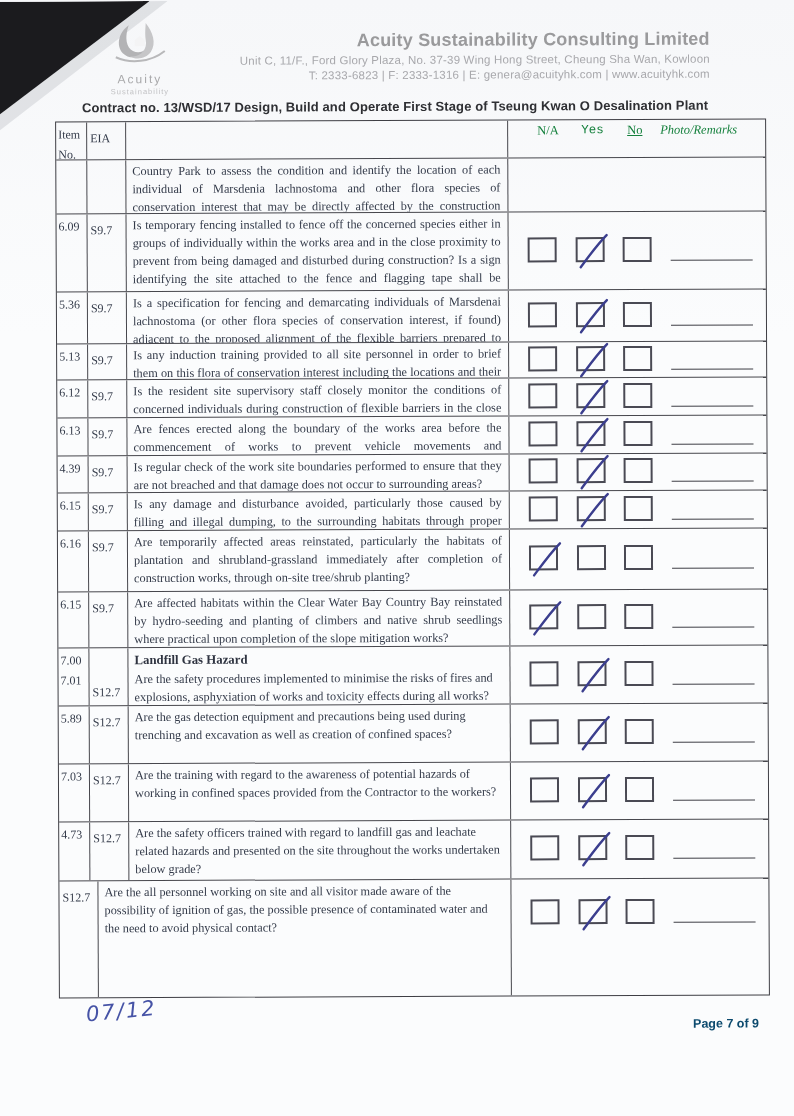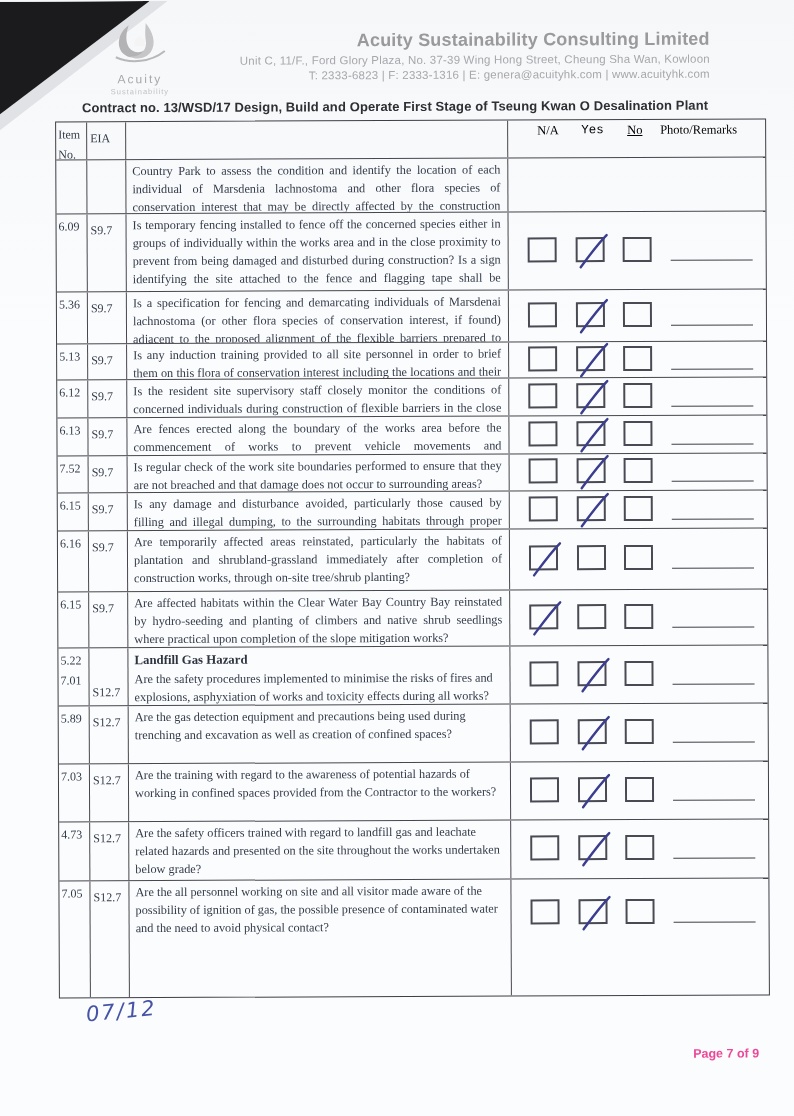--- a/index.html
+++ b/index.html
@@ -43,31 +43,31 @@
   .c-q.justify{text-align:justify;}
   .c-q .section-title{font-weight:bold;font-size:12.8px;color:#2e3340;line-height:20px;}
   .c-panel{width:257px;flex:0 0 257px;box-sizing:border-box;position:relative;display:flex;justify-content:center;flex-direction:column;}
   .panel-inner{position:relative;height:28px;width:257px;}
   .cbx{position:absolute;width:29px;height:25px;border:2px solid #4a4a54;box-sizing:border-box;background:transparent;}
   .cbx.na{left:19px;} .cbx.yes{left:67px;} .cbx.no{left:114px;}
   .cbx svg{position:absolute;left:-5px;top:-10px;overflow:visible;}
   .remark-line{position:absolute;left:162px;top:23px;width:82px;border-bottom:1.8px solid #3f3f46;}
   
   .hdr-panel{position:relative;height:100%;}
-  .hdr-lbl{position:absolute;top:3px;font-size:12.5px;color:#000000;}
-  .lbl-na{left:29px;} .lbl-yes{left:73px;font-family:Liberation Mono, monospace;} .lbl-no{left:119px;text-decoration:underline;} .lbl-photo{left:152px;}
+  .hdr-lbl{position:absolute;top:3px;font-size:12.5px;color:#15803d;}
+  .lbl-na{left:29px;} .lbl-yes{left:73px;font-family:Liberation Mono, monospace;} .lbl-no{left:119px;text-decoration:underline;} .lbl-photo{left:152px;font-style:italic;}
   
   .handwriting{
     position:absolute;left:84px;top:998px;
     font-family:"DejaVu Sans",sans-serif;font-style:italic;
     color:#4653a6;font-size:21px;letter-spacing:2px;transform:rotate(-5deg);
   }
   .page-num{
-    position:absolute;right:37px;top:1048px;
-    font-family:"Liberation Sans",sans-serif;font-weight:600;font-size:12.5px;color:#ec4899;
+    position:absolute;right:37px;top:1018px;
+    font-family:"Liberation Sans",sans-serif;font-weight:600;font-size:12.5px;color:#0c4a6e;
   }
 </style>
 </head>
 <body>
 
 <div class="page">
 
   <div class="corner-soft"></div>
   <div class="corner-wedge"></div>
 
@@ -222,21 +222,21 @@
               <div class="cbx yes"><span><svg width="40" height="42" viewBox="0 0 40 42">
                     <path d="M8 38 C 14 30 24 16 34 6" fill="none" stroke="#3b3e8e" stroke-width="2.4" stroke-linecap="round"></path>
                   </svg></span></div>
               <div class="cbx no"></div>
               <div class="remark-line"></div>
             </div>
           </div>
         </div>
         <div class="t-row" style="height: 37px;">
           <div class="c-item">
-            <div>7.52</div>
+            <div>4.39</div>
           </div>
           <div class="c-ref">
             <div>S9.7</div>
           </div>
           <div class="c-q justify">
             <div>Is regular check of the work site boundaries performed to ensure that they are not breached and that damage does not occur to surrounding areas?</div>
           </div>
           <div class="c-panel">
             <div class="panel-inner">
               <div class="cbx na"></div>
@@ -306,21 +306,21 @@
                     <path d="M8 38 C 14 30 24 16 34 6" fill="none" stroke="#3b3e8e" stroke-width="2.4" stroke-linecap="round"></path>
                   </svg></span></div>
               <div class="cbx yes"></div>
               <div class="cbx no"></div>
               <div class="remark-line"></div>
             </div>
           </div>
         </div>
         <div class="t-row" style="height: 58px;">
           <div class="c-item">
-            <div>5.22</div>
+            <div>7.00</div>
             <div>7.01</div>
           </div>
           <div class="c-ref">
             <div>&nbsp;</div>
             <div>S12.7</div>
           </div>
           <div class="c-q">
             <div class="section-title">Landfill Gas Hazard</div>
             <div>Are the safety procedures implemented to minimise the risks of fires and explosions, asphyxiation of works and toxicity effects during all works?</div>
           </div>
@@ -392,23 +392,20 @@
               <div class="cbx na"></div>
               <div class="cbx yes"><span><svg width="40" height="42" viewBox="0 0 40 42">
                     <path d="M8 38 C 14 30 24 16 34 6" fill="none" stroke="#3b3e8e" stroke-width="2.4" stroke-linecap="round"></path>
                   </svg></span></div>
               <div class="cbx no"></div>
               <div class="remark-line"></div>
             </div>
           </div>
         </div>
         <div class="t-row" style="height: 117px;">
-          <div class="c-item">
-            <div>7.05</div>
-          </div>
           <div class="c-ref">
             <div>S12.7</div>
           </div>
           <div class="c-q">
             <div>Are the all personnel working on site and all visitor made aware of the possibility of ignition of gas, the possible presence of contaminated water and the need to avoid physical contact?</div>
           </div>
           <div class="c-panel" style="justify-content: flex-start; padding-top: 20px;">
             <div class="panel-inner">
               <div class="cbx na"></div>
               <div class="cbx yes"><span><svg width="40" height="42" viewBox="0 0 40 42">

